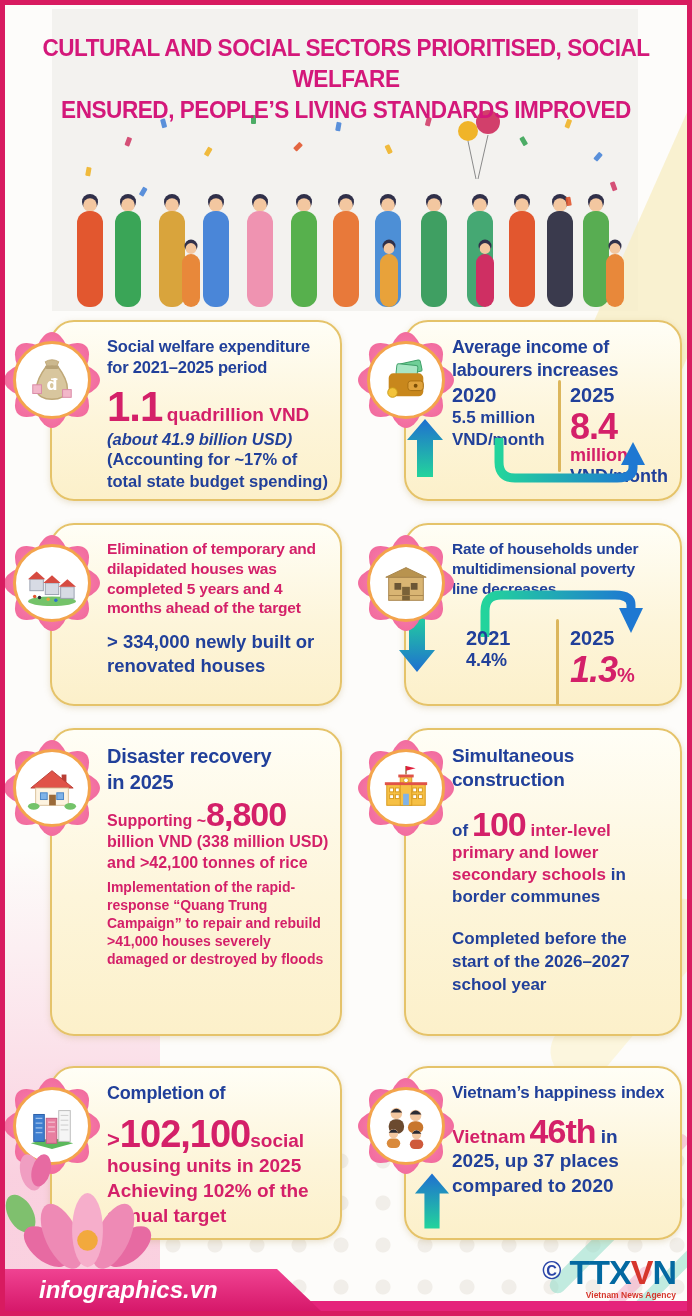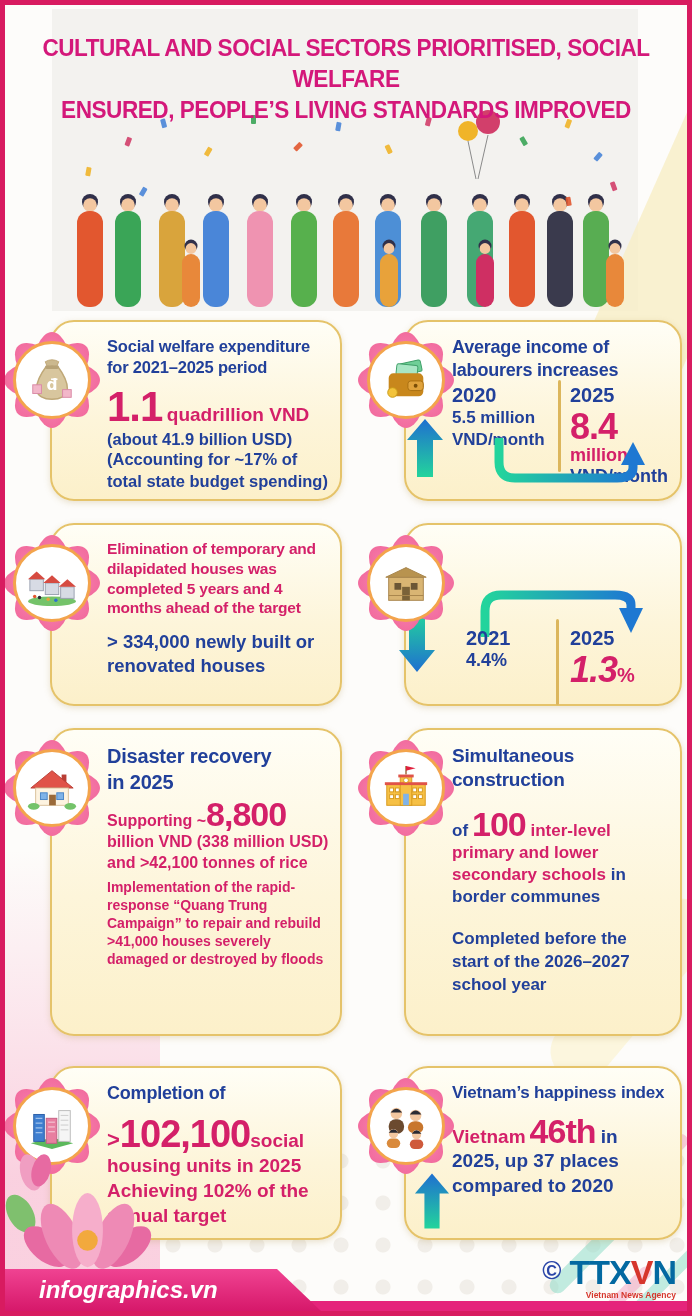--- a/index.html
+++ b/index.html
@@ -153,21 +153,21 @@
       <rect x="37" y="36" width="9" height="8" fill="#f2b7c9" stroke="#d98aa6"></rect>
     </svg>
       </span>
   </div>
   <div class="body">
     <p class="h1 t-blue">Social welfare expenditure for 2021–2025 period</p>
     <p style="margin-top:8px;">
       <span class="big-num t-pink" style="font-size:42px;">1.1</span>
       <span class="t-pink" style="font-size:19px;">quadrillion VND</span>
     </p>
-    <p class="t-blue" style="font-size:16.5px;margin-top:2px;">(about 41.9 billion USD)</p>
+    <p class="t-blue" style="font-size:16.5px;margin-top:2px;font-style:italic;">(about 41.9 billion USD)</p>
     <p class="t-blue" style="font-size:16.5px;line-height:1.3;">(Accounting for ~17% of total state budget spending)</p>
   </div>
 </section>
 
 <section class="card" style="left:404px;top:320px;width:274px;height:177px;">
   <div class="medallion">
     <i class="petal"></i>
       <i class="petal p45"></i>
       <i class="petal p90"></i>
       <i class="petal p135"></i>
@@ -258,20 +258,21 @@
       <rect x="8" y="20" width="36" height="24" fill="#d9b573" stroke="#a8854c"></rect>
       <polygon points="5,20 47,20 26,10" fill="#b8934f" stroke="#a8854c"></polygon>
       <rect x="14" y="26" width="7" height="7" fill="#6b5635"></rect>
       <rect x="31" y="26" width="7" height="7" fill="#6b5635"></rect>
       <rect x="22" y="30" width="8" height="14" fill="#7a6238"></rect>
       <line x1="8" y1="39" x2="44" y2="39" stroke="#a8854c"></line>
     </svg>
       </span>
   </div>
   <div class="body rt">
+    <p class="h1 h-sm t-blue" style="width:210px;">Rate of households under multidimensional poverty line decreases</p>
     <svg class="arrow" style="left:70px;top:60px;width:170px;height:52px;" viewBox="0 0 170 52">
       <defs>
           <linearGradient id="cv2" x1="0" y1="0" x2="1" y2="0">
             <stop offset="0" stop-color="#23d49c"></stop>
             <stop offset="1" stop-color="#1e78d2"></stop>
           </linearGradient>
         </defs>
       <path d="M9 50 L9 26 Q9 10 25 10 L139 10 Q155 10 155 20 L155 24" fill="none" stroke="url(#cv2)" stroke-width="9" stroke-linecap="round"></path>
       <polygon points="143,23 167,23 155,48" fill="#1e78d2"></polygon>
     </svg>

